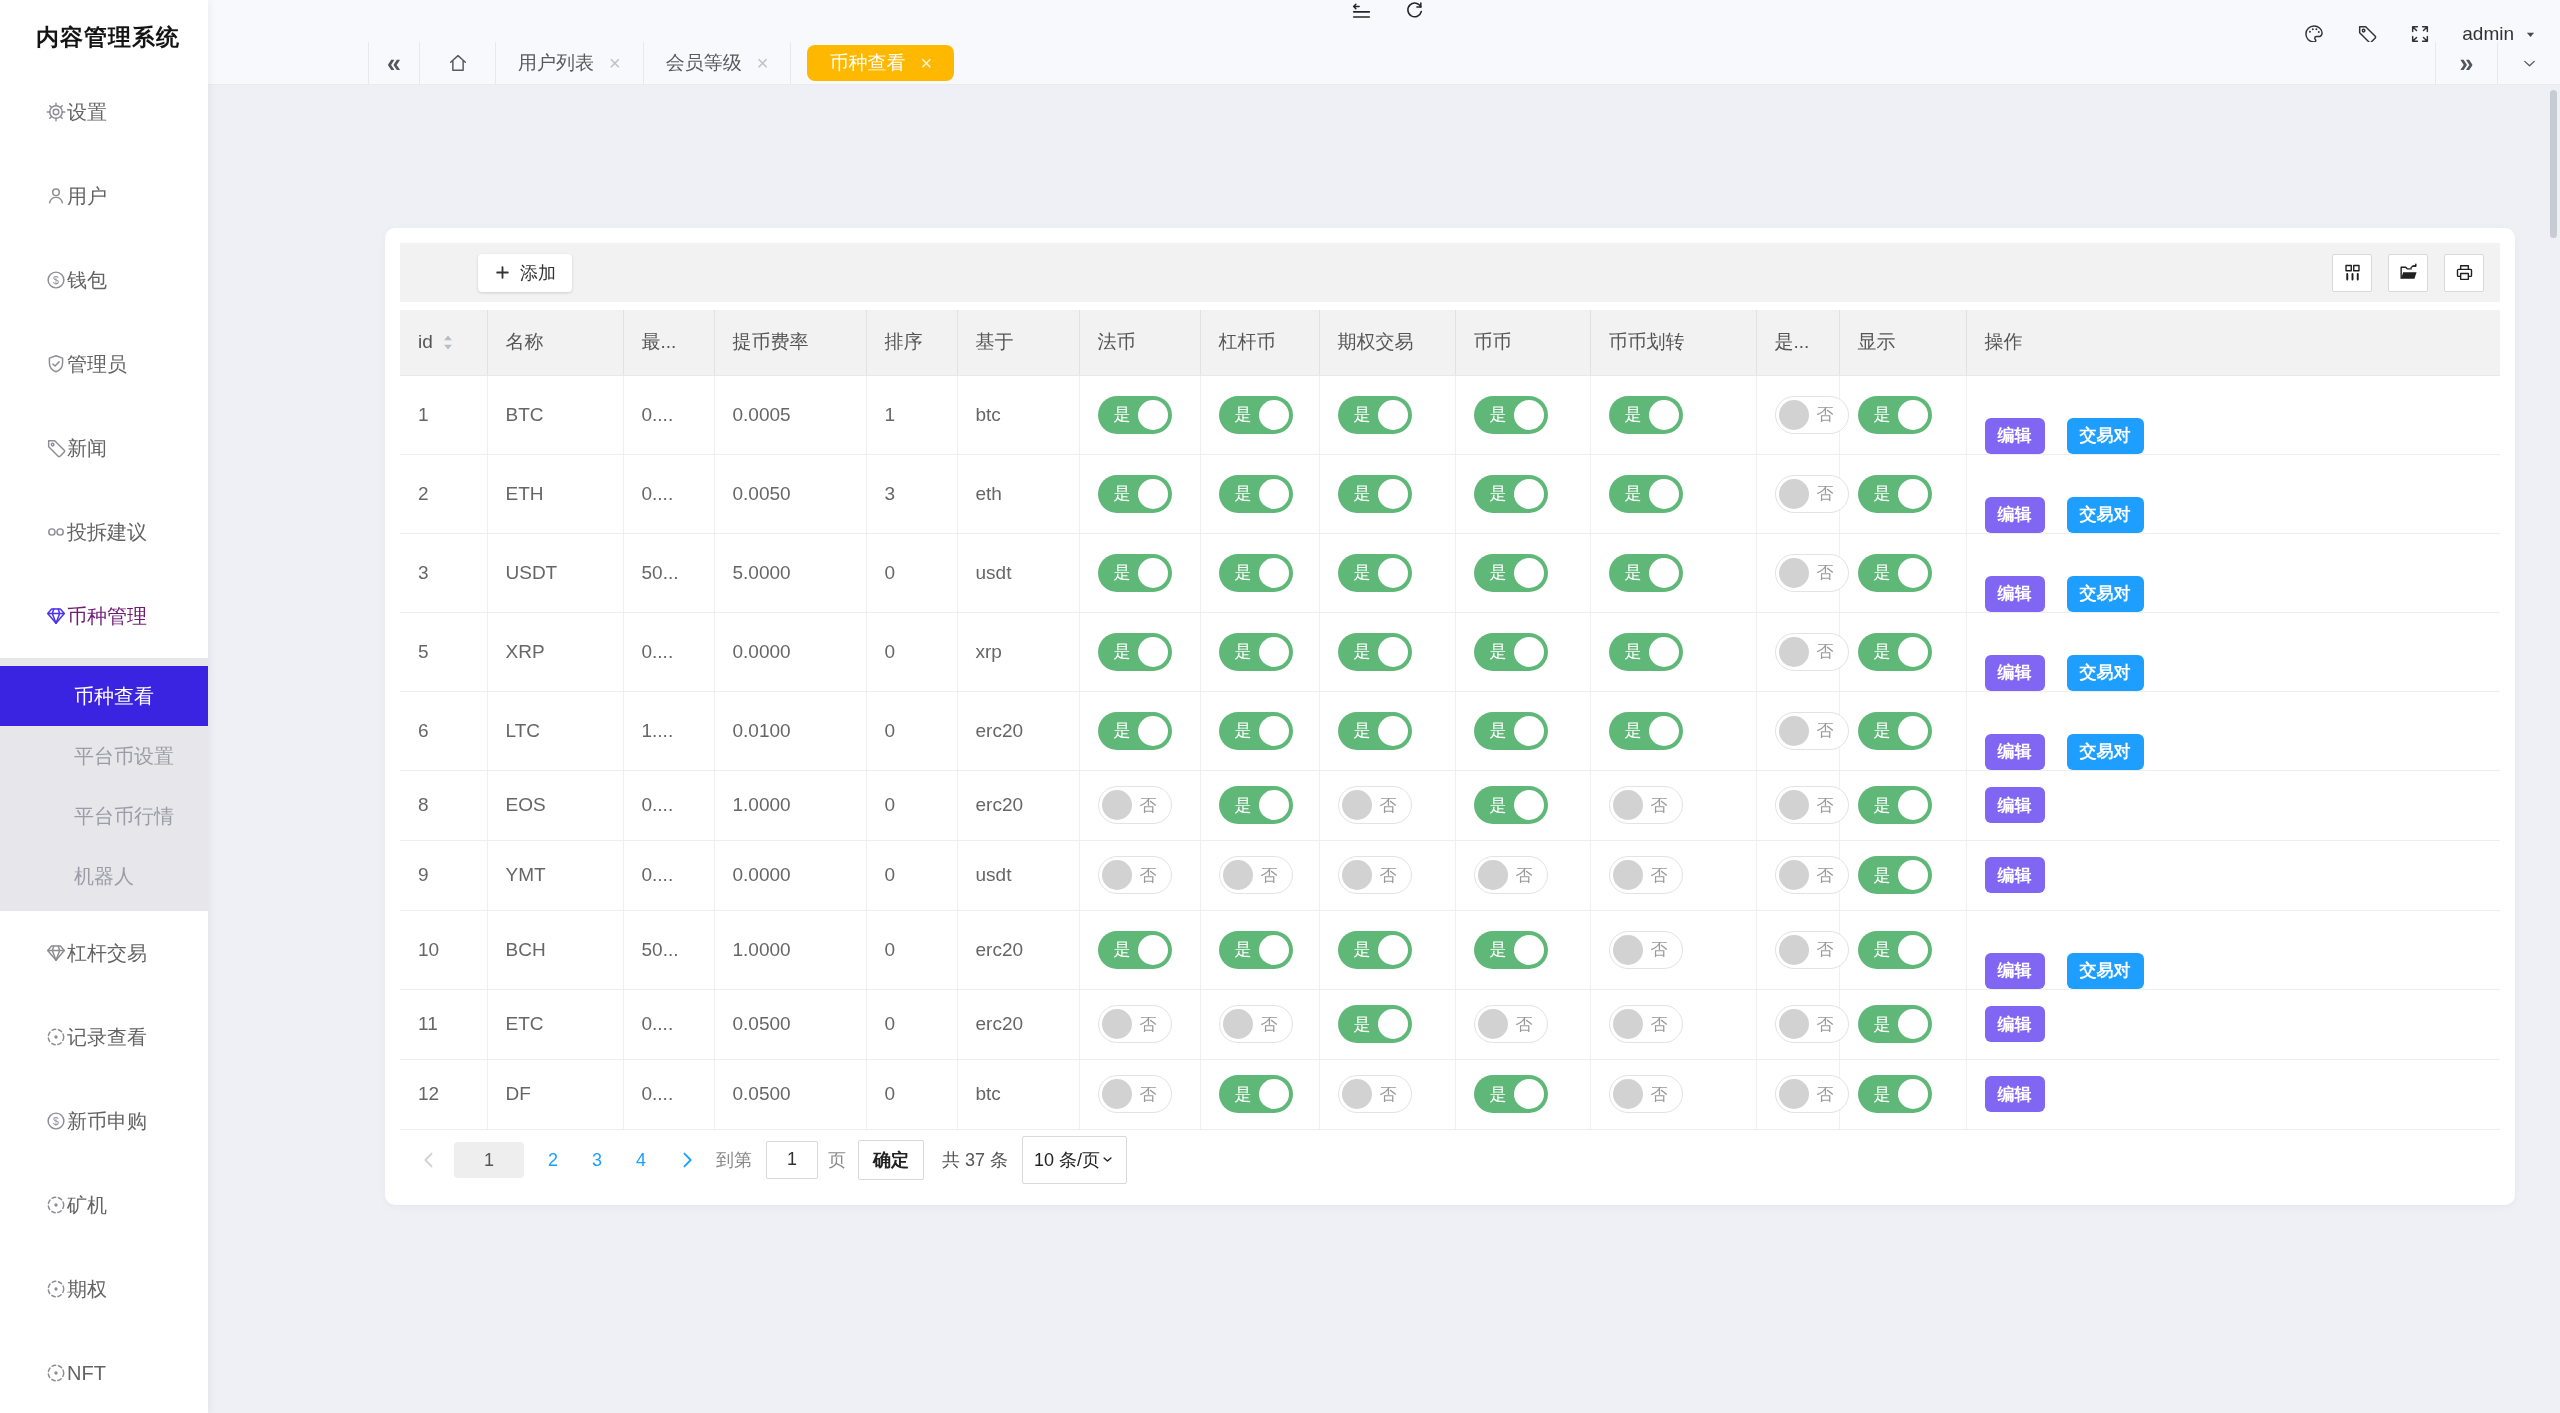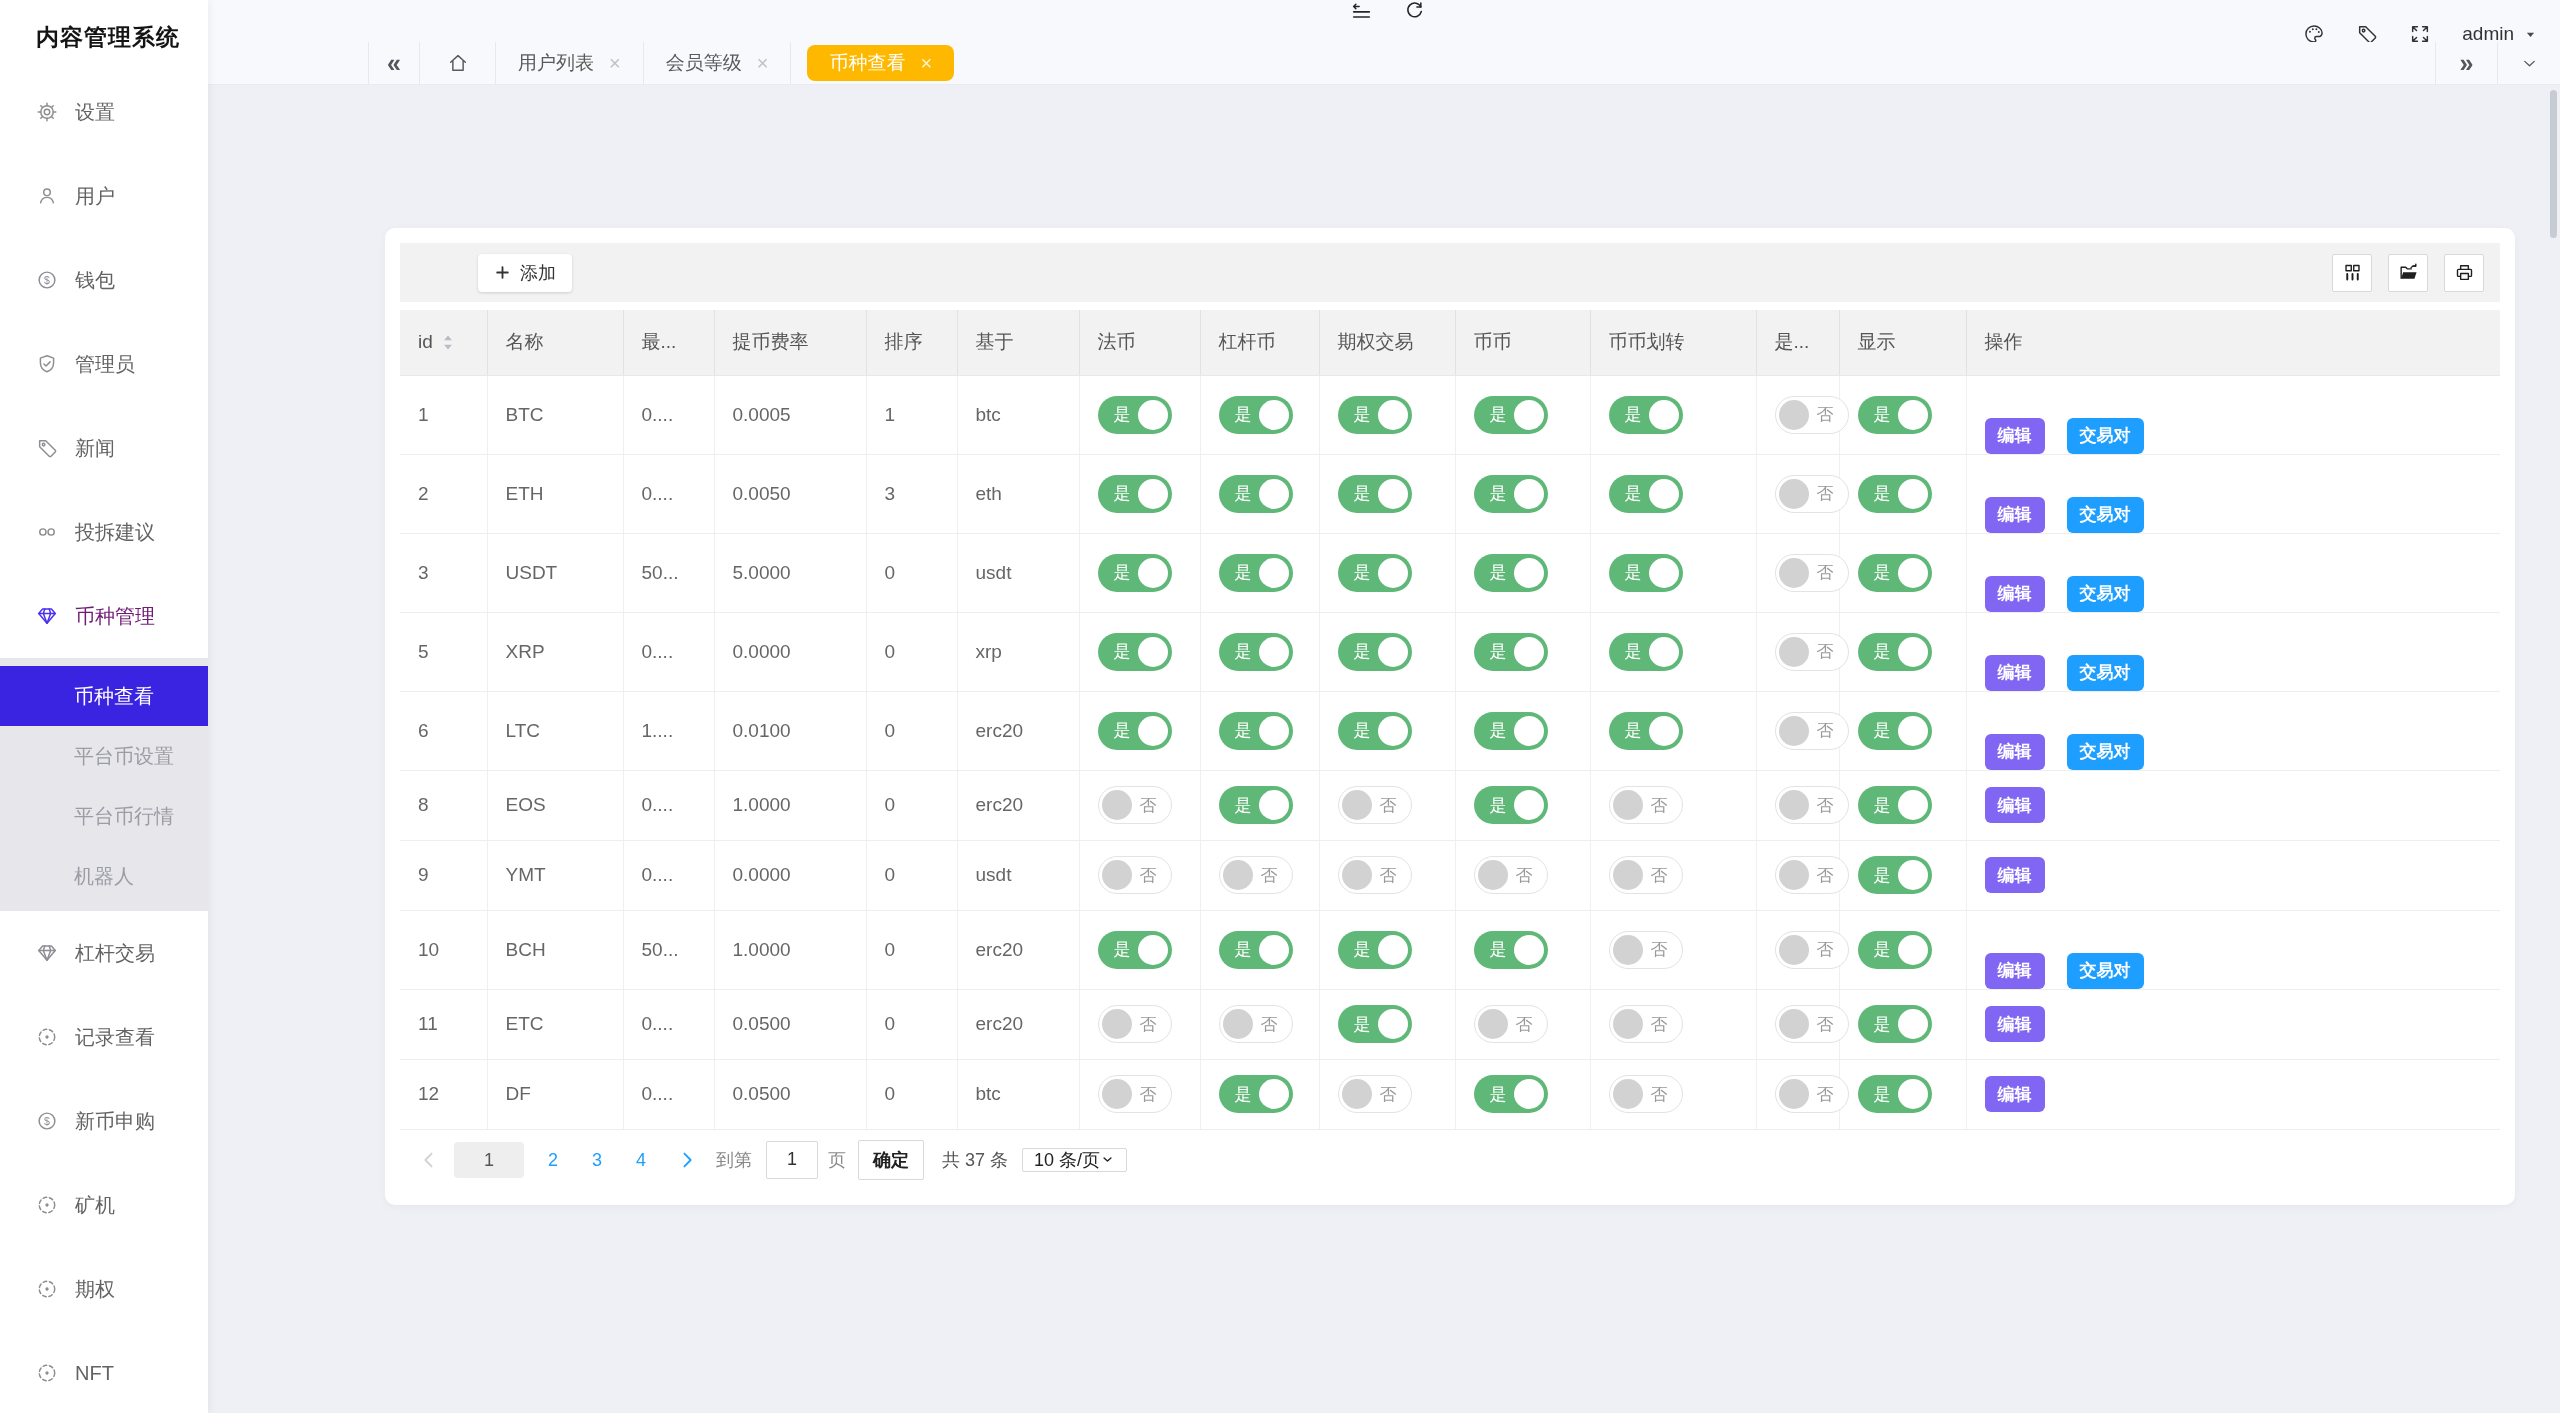--- a/index.html
+++ b/index.html
@@ -4,22 +4,22 @@
 <style>
   html,body{margin:0;padding:0;}
   body{width:2560px;height:1413px;overflow:hidden;background:#eef0f5;
        font-family:"Liberation Sans", sans-serif;position:relative;display:flex;}
   svg.icon{fill:none;stroke:currentColor;stroke-width:1.6;stroke-linecap:round;stroke-linejoin:round;display:block;}
 
   
   .sidebar{width:208px;min-width:208px;height:1413px;background:#fff;z-index:5;
            box-shadow:2px 0 8px rgba(0,21,41,.05);}
   .logo{height:70px;box-sizing:border-box;padding:22px 0 0 36px;font-size:23px;font-weight:bold;color:#141414;letter-spacing:1px;}
-  .side-item{height:84px;display:flex;align-items:center;padding-left:36px;gap:17px;
-             color:#636363;font-size:20px;cursor:pointer;}
+  .side-item{height:84px;display:flex;align-items:center;padding-left:36px;
+             color:#636363;font-size:20px;cursor:pointer;margin-left:9px;}
   .side-item svg{width:22px;height:22px;color:#8d8d93;}
   .side-item.accent{color:#701a75;}
   .side-item.accent svg{color:#4b2ff0;}
   .submenu{background:#e6e6eb;padding:8px 0 5px 0;}
   .submenu-item{height:60px;display:flex;align-items:center;padding-left:74px;
                 font-size:20px;color:#9c9ca6;cursor:pointer;}
   .submenu-item.active{background:#3B24E1;color:#fff;}
 
   
   .main{flex:1;display:flex;flex-direction:column;min-width:0;}
@@ -99,21 +99,21 @@
   .pg-num{min-width:30px;height:36px;line-height:36px;text-align:center;color:#1E9FFF;
           cursor:pointer;margin-right:14px;}
   .pg-num.current{background:#eee;color:#555;border-radius:4px;width:70px;cursor:default;}
   .jump-label{margin:0 4px 0 8px;color:#8a8a8a;}
   input.jump{width:52px;height:38px;border:1px solid #d9d9d9;border-radius:2px;text-align:center;
              font-size:18px;color:#333;margin:0 10px;font-family:inherit;box-sizing:border-box;background:#fff;}
   .page-suffix{color:#8a8a8a;}
   .confirm-btn{height:40px;padding:0 14px;background:#fff;border:1px solid #d9d9d9;border-radius:2px;
                font-size:18px;font-weight:600;color:#222;margin:0 12px;cursor:pointer;font-family:inherit;}
   .total{margin:0 14px 0 6px;color:#555;}
-  .size-select{height:24px;border:1px solid #d9d9d9;border-radius:2px;background:#fff;display:flex;
+  .size-select{height:48px;border:1px solid #d9d9d9;border-radius:2px;background:#fff;display:flex;
                align-items:center;padding:0 11px;color:#222;cursor:pointer;box-sizing:border-box;}
   .size-select svg{width:15px;height:15px;color:#222;stroke-width:2.2;}
 
   .scroll-thumb{position:absolute;right:3px;top:90px;width:7px;height:148px;background:#c7cbd3;border-radius:4px;}
 </style>
 </head>
 <body>
 
 <aside class="sidebar">
   <div class="logo">内容管理系统</div>

